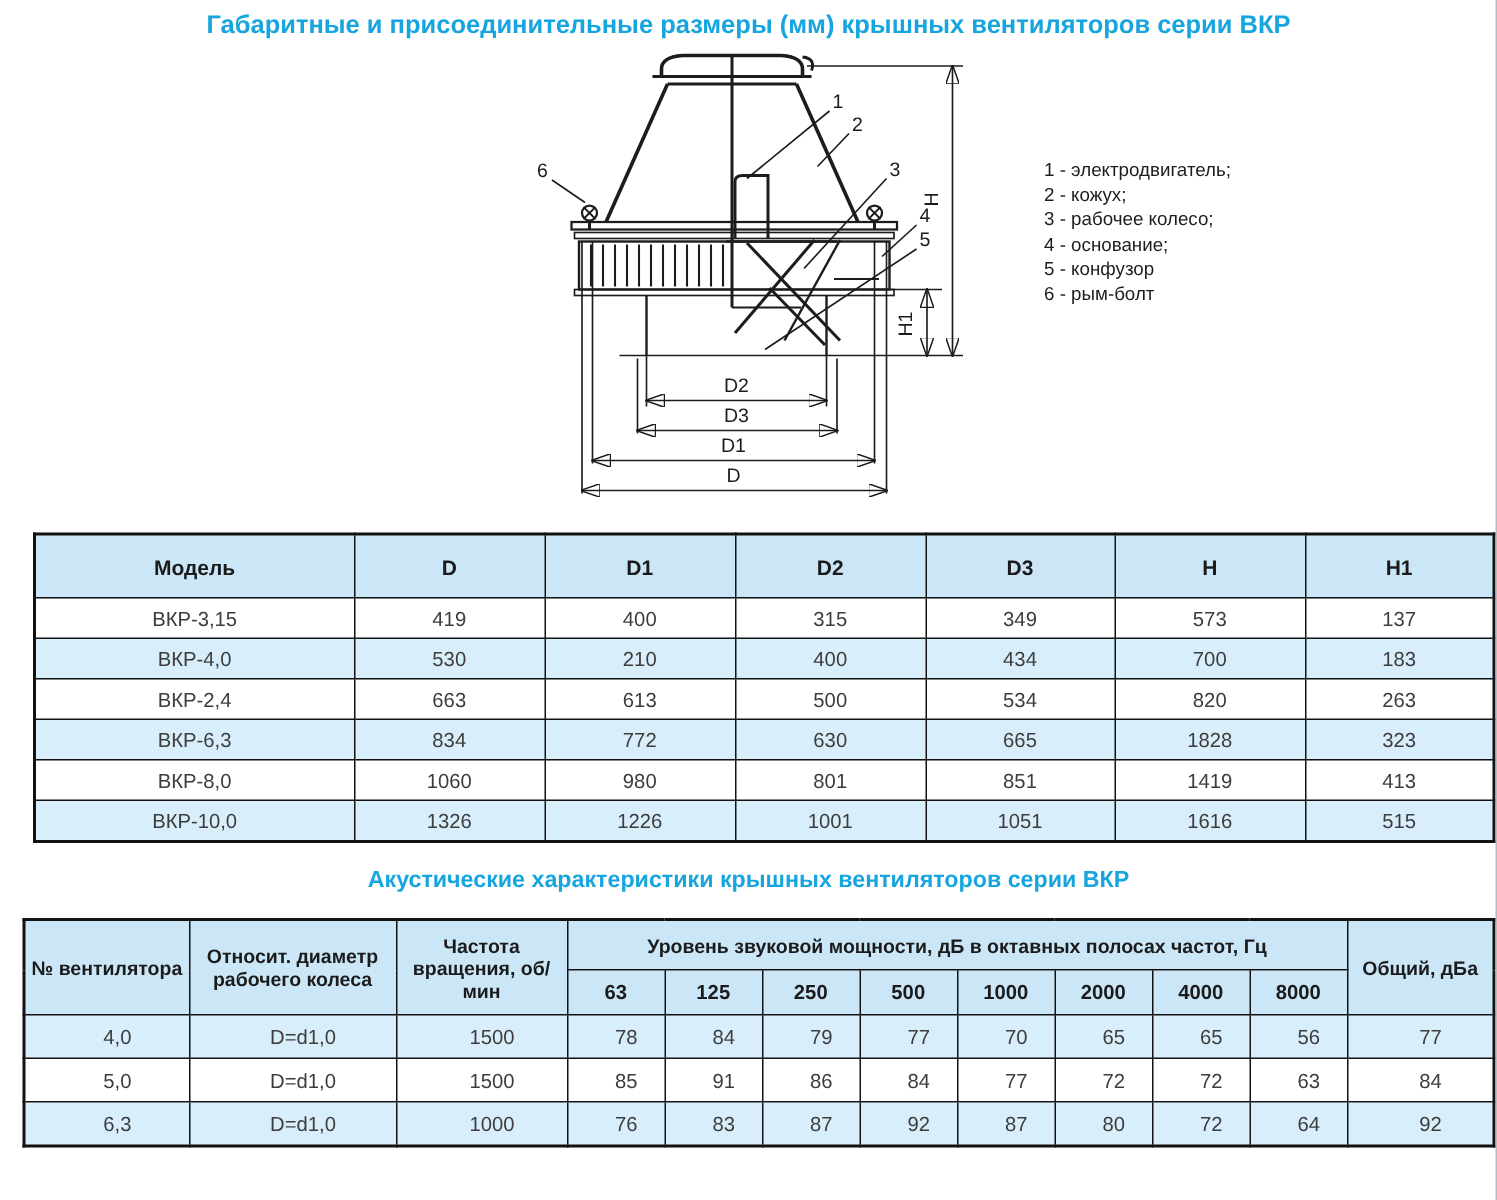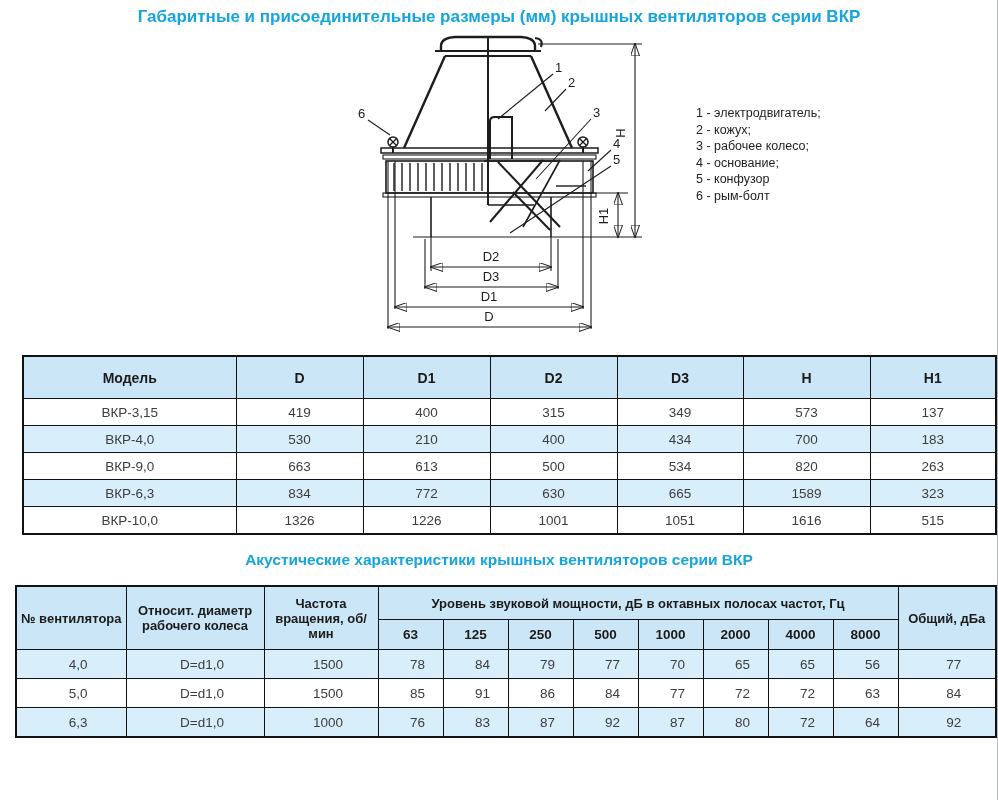--- a/index.html
+++ b/index.html
@@ -210,36 +210,45 @@
       <tr>
         <td>ВКР-4,0</td>
         <td>530</td>
         <td>210</td>
         <td>400</td>
         <td>434</td>
         <td>700</td>
         <td>183</td>
       </tr>
       <tr>
-        <td>ВКР-9,0</td>
+        <td>ВКР-2,4</td>
         <td>663</td>
         <td>613</td>
         <td>500</td>
         <td>534</td>
         <td>820</td>
         <td>263</td>
       </tr>
       <tr>
         <td>ВКР-6,3</td>
         <td>834</td>
         <td>772</td>
         <td>630</td>
         <td>665</td>
-        <td>1589</td>
+        <td>1828</td>
         <td>323</td>
+      </tr>
+      <tr>
+        <td>ВКР-8,0</td>
+        <td>1060</td>
+        <td>980</td>
+        <td>801</td>
+        <td>851</td>
+        <td>1419</td>
+        <td>413</td>
       </tr>
       <tr>
         <td>ВКР-10,0</td>
         <td>1326</td>
         <td>1226</td>
         <td>1001</td>
         <td>1051</td>
         <td>1616</td>
         <td>515</td>
       </tr>

